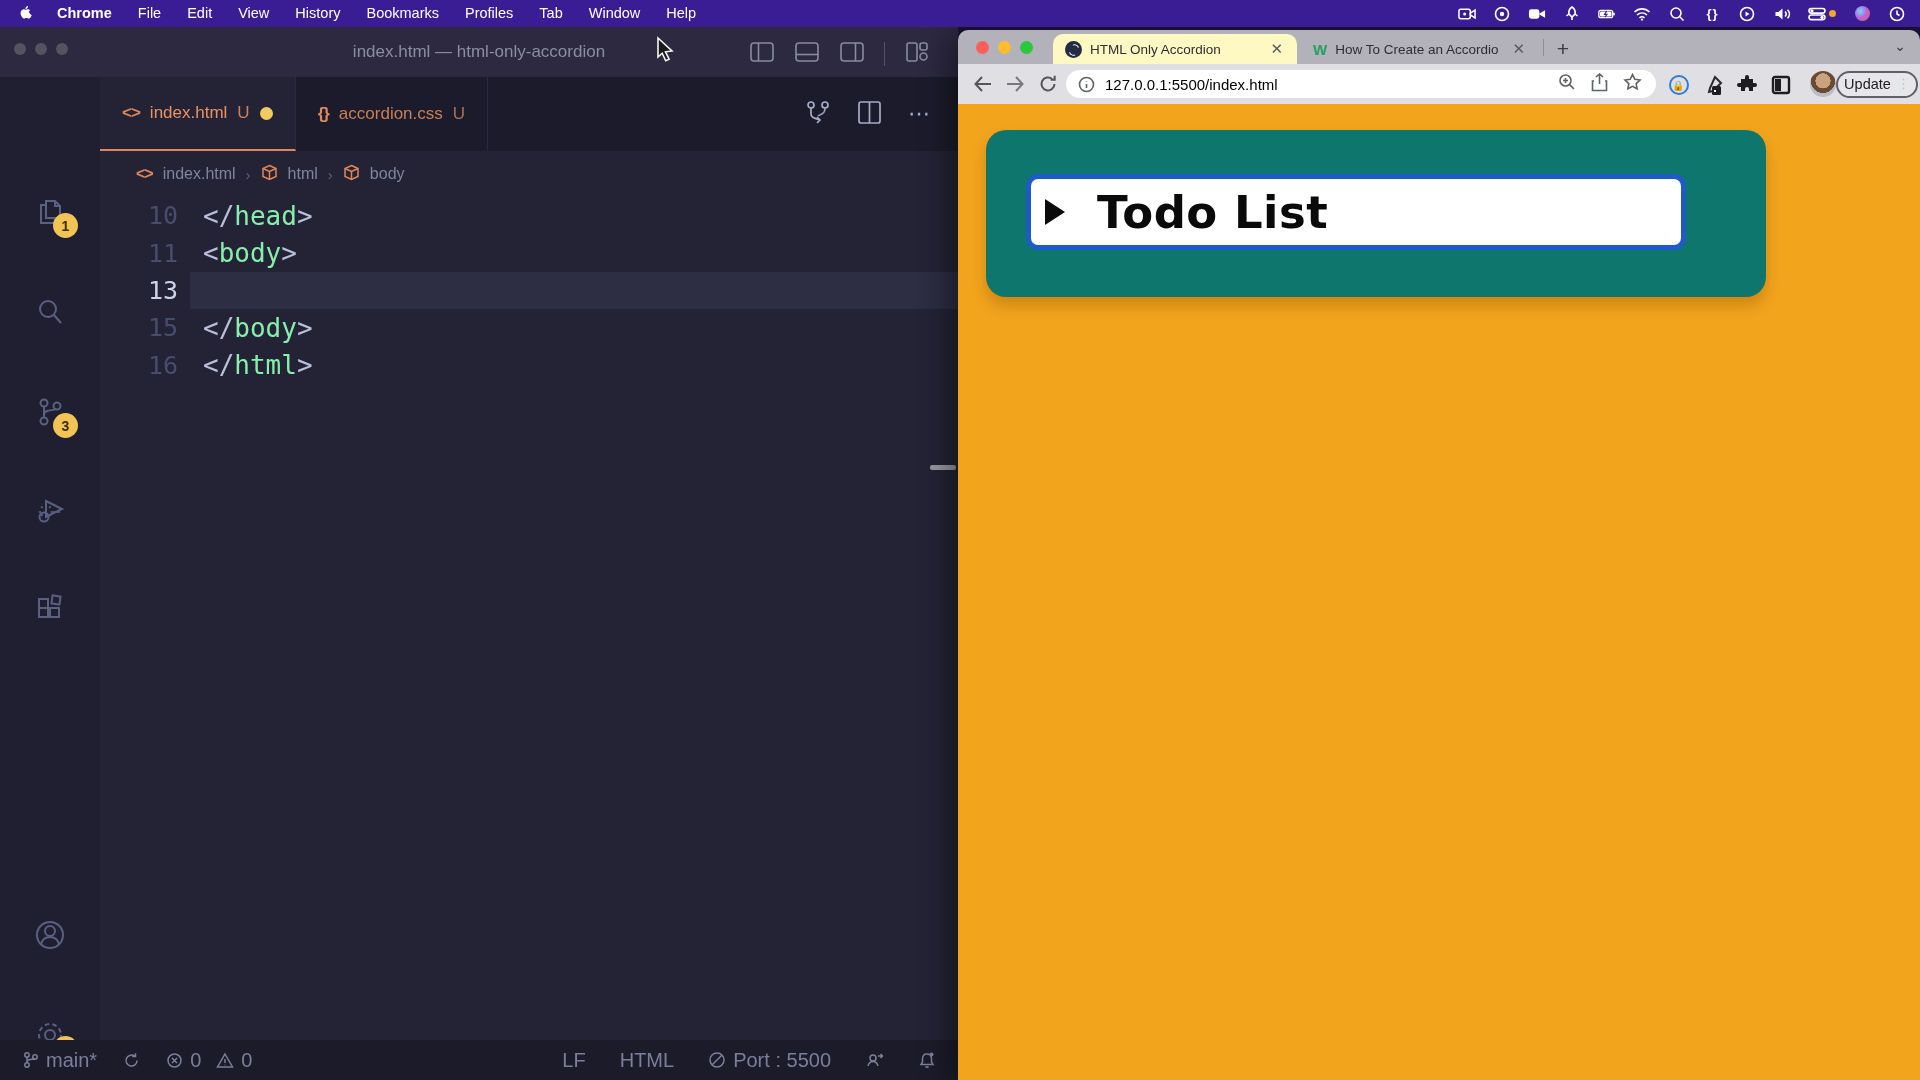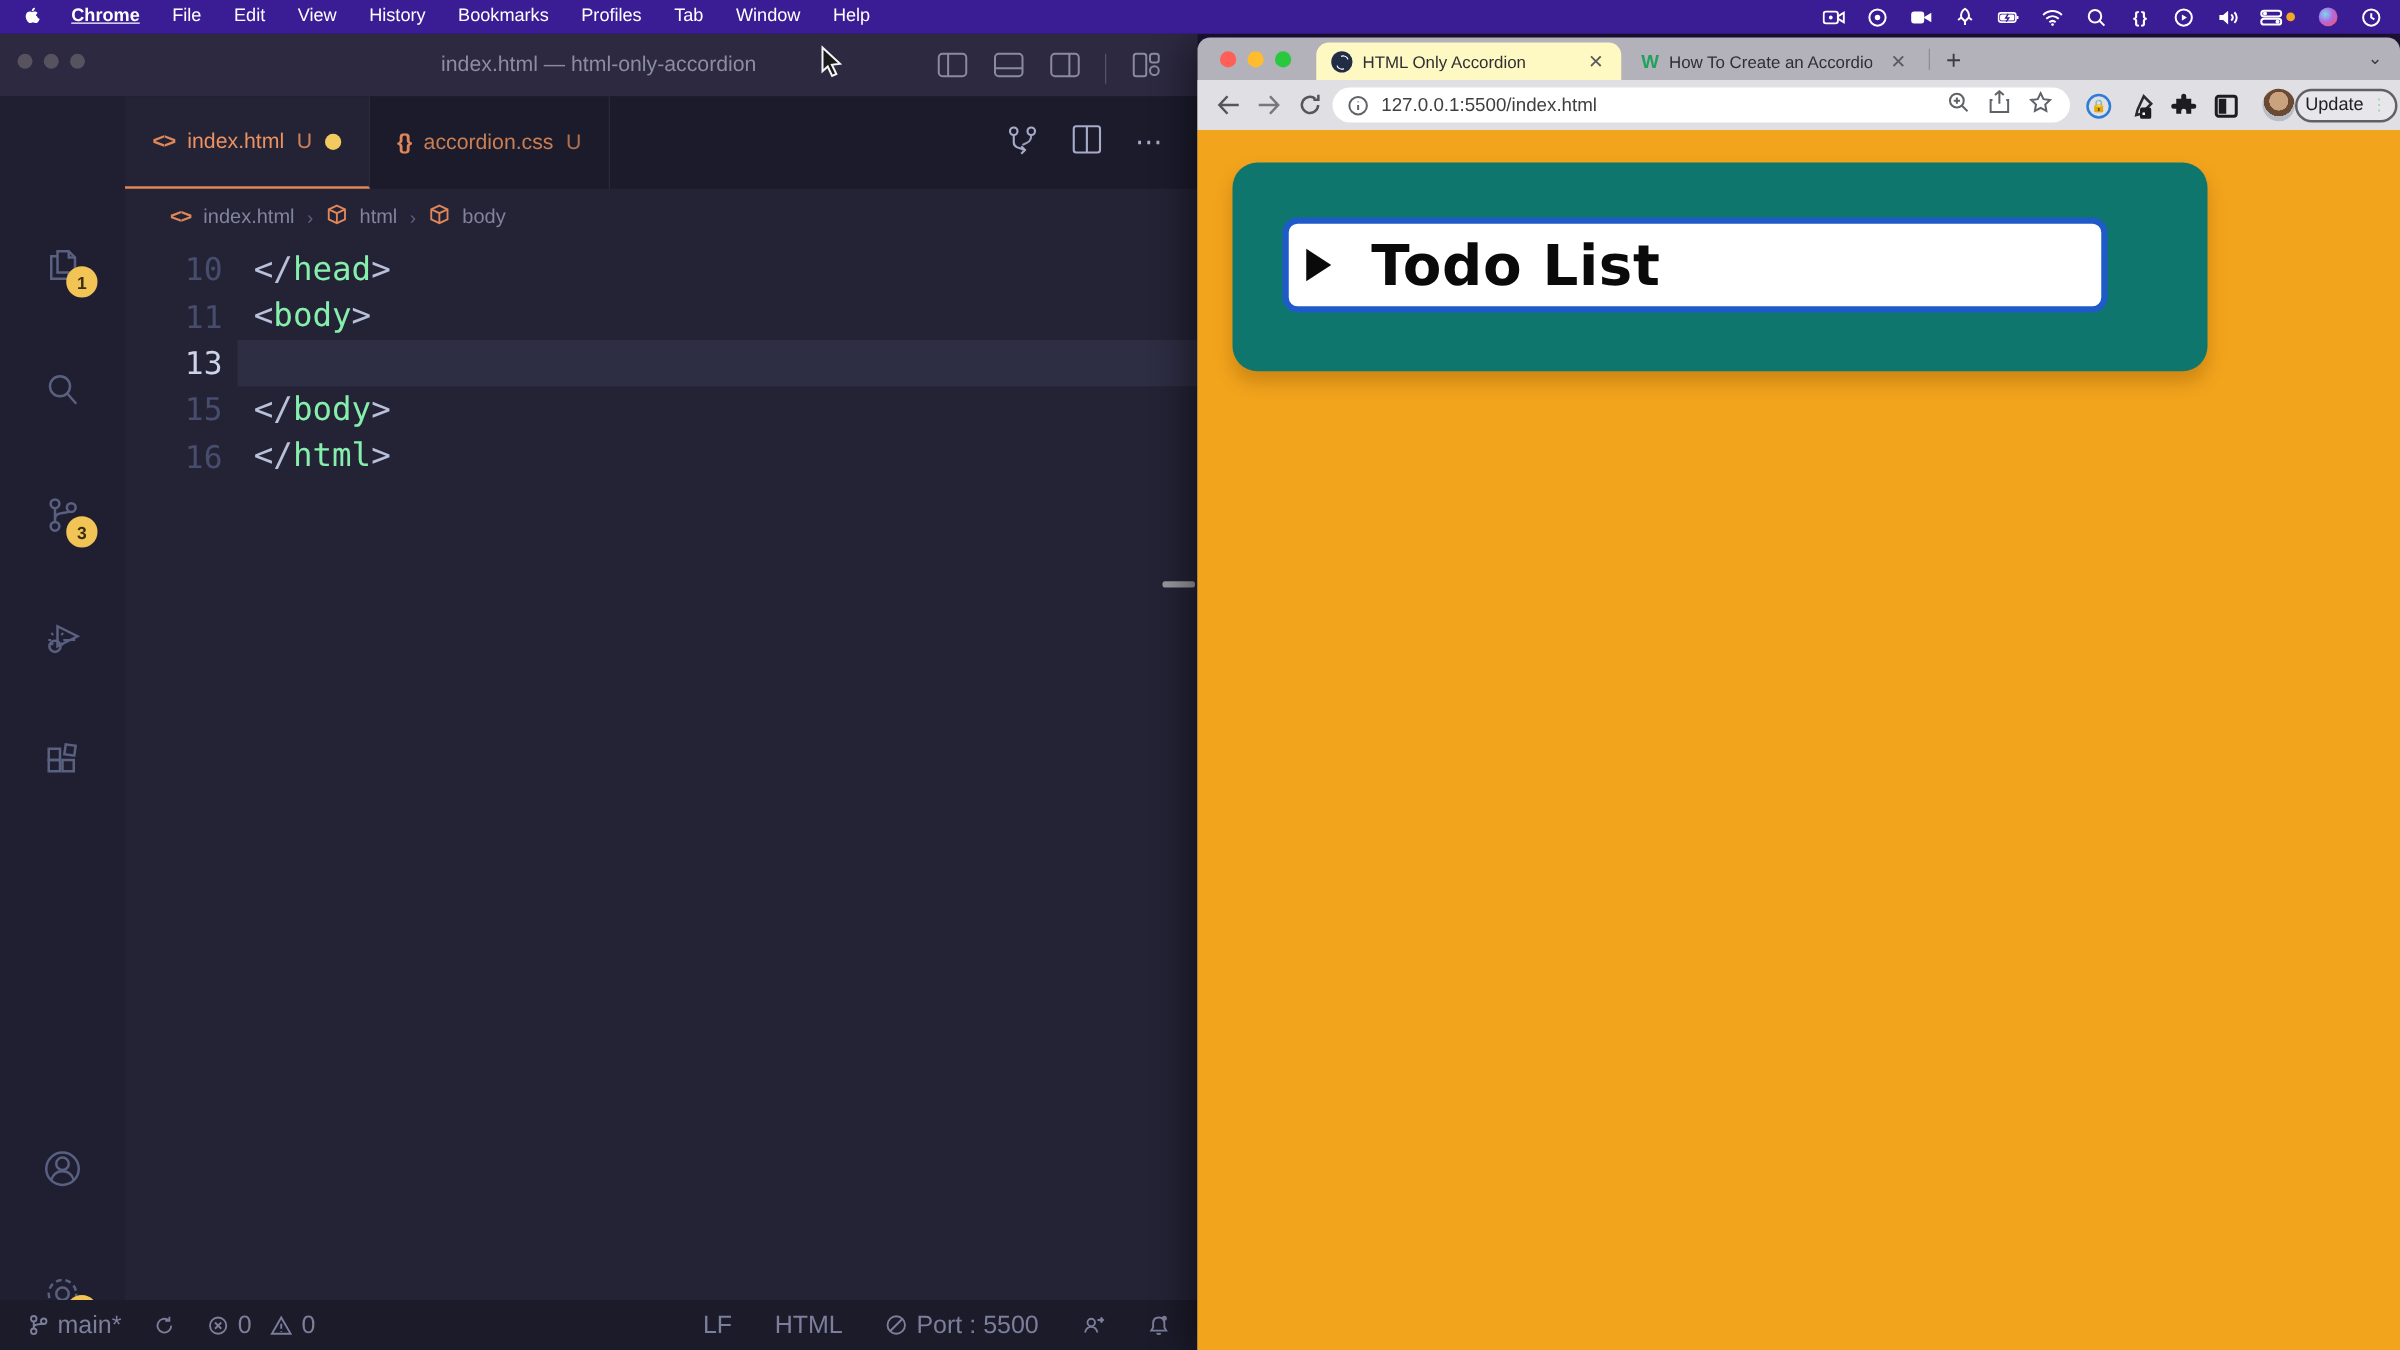--- a/index.html
+++ b/index.html
@@ -4,21 +4,21 @@
 <style>
   * { margin:0; padding:0; box-sizing:border-box; }
   html,body { width:1920px; height:1080px; overflow:hidden; background:#1c1236;
               font-family:"Liberation Sans", sans-serif; }
 
   
   #menubar { position:absolute; left:0; top:0; width:1920px; height:27px;
              background:#3a1d95; color:#fff; display:flex; align-items:center;
              font-size:14.5px; z-index:50; }
   #menubar .mitem { padding:0 13px; line-height:27px; }
-  #menubar .mitem.app { font-weight:700;text-decoration:underline; }
+  #menubar .mitem.app { font-weight:700; }
   #menubar .apple { padding:0 10px 0 20px; display:flex; align-items:center; }
   #menu-right { margin-left:auto; display:flex; align-items:center; gap:17px; padding-right:14px; }
   #menu-right .micon { width:18px; height:18px; display:flex; align-items:center; justify-content:center; }
   #menu-right svg { stroke:#fff; fill:none; stroke-width:1.6; }
   .siri-ball { width:15px; height:15px; border-radius:50%;
                background:radial-gradient(circle at 35% 35%, #7ad7f0 0%, #b06ae0 45%, #e05a8a 75%, #3a2a8a 100%); }
   .orange-dot { width:7px; height:7px; border-radius:50%; background:#f5a623; margin-left:3px; }
 
   
   #vscode { position:absolute; left:0; top:27px; width:958px; bottom:0;
@@ -103,21 +103,21 @@
   #tab-chevron { position:absolute; right:14px; top:8px; color:#3c3c40; font-size:14px; }
 
   #toolbar { position:absolute; left:0; top:34px; right:0; height:40px; background:#e0dfe4; }
   .nav-ic { position:absolute; top:7px; width:26px; height:26px; display:flex;
             align-items:center; justify-content:center; }
   .nav-ic svg { stroke:#55565a; fill:none; stroke-width:2; }
   #omnibox { position:absolute; left:108px; top:6px; width:590px; height:28px; background:#fff;
              border-radius:14px; display:flex; align-items:center; padding:0 12px; }
   #omnibox .info { margin-right:10px; display:flex; }
   #omnibox svg { stroke:#5f6368; fill:none; stroke-width:1.6; }
-  #url-text { font-size:15px; color:#404040; flex:1; }
+  #url-text { font-size:15px; color:#000000; flex:1; }
   .omni-right { display:flex; align-items:center; gap:15px; margin-right:2px; }
   .ext-ic { position:absolute; top:8px; width:26px; height:26px; display:flex;
             align-items:center; justify-content:center; }
   .ext-ic svg { fill:#2b2b2e; stroke:none; }
   .shield-blue { width:20px; height:20px; border-radius:50%; border:2.5px solid #2f7cd6;
                  display:flex; align-items:center; justify-content:center; font-size:10px; color:#15233f; }
   #avatar { position:absolute; left:852px; top:7px; width:26px; height:26px; border-radius:50%;
             background:radial-gradient(circle at 50% 38%, #caa27e 0 36%, #6b4a33 37% 58%, #b8bcc4 59% 100%); }
   #update-btn { position:absolute; left:878px; top:6.5px; width:82px; height:27px; border:2px solid #606166;
                 border-radius:14px; display:flex; align-items:center; justify-content:center; gap:6px;

